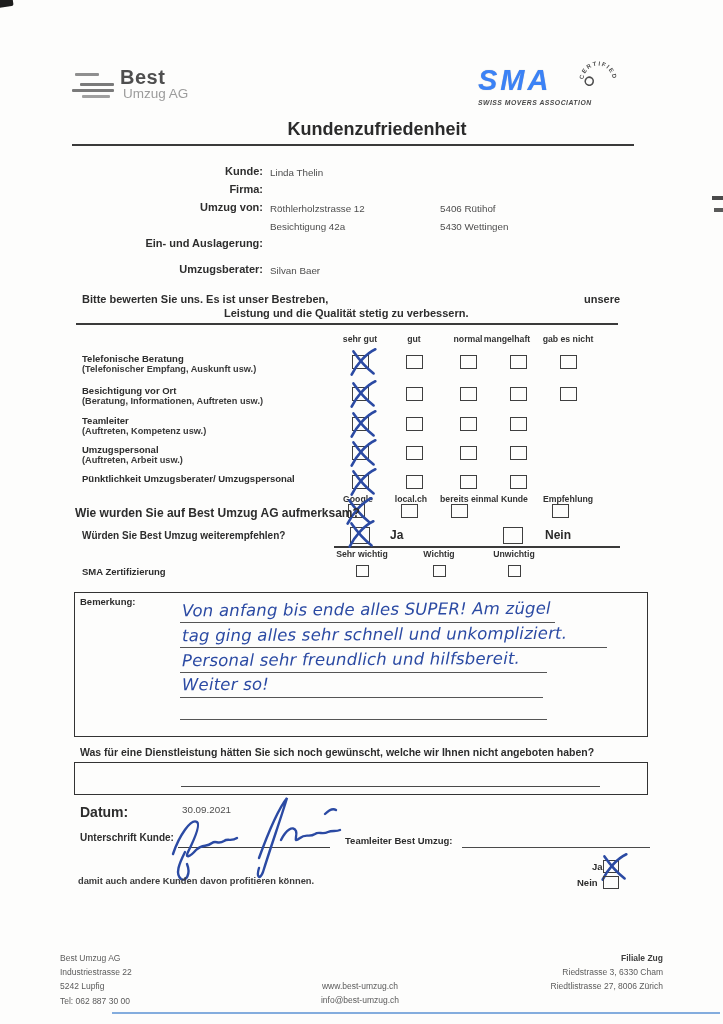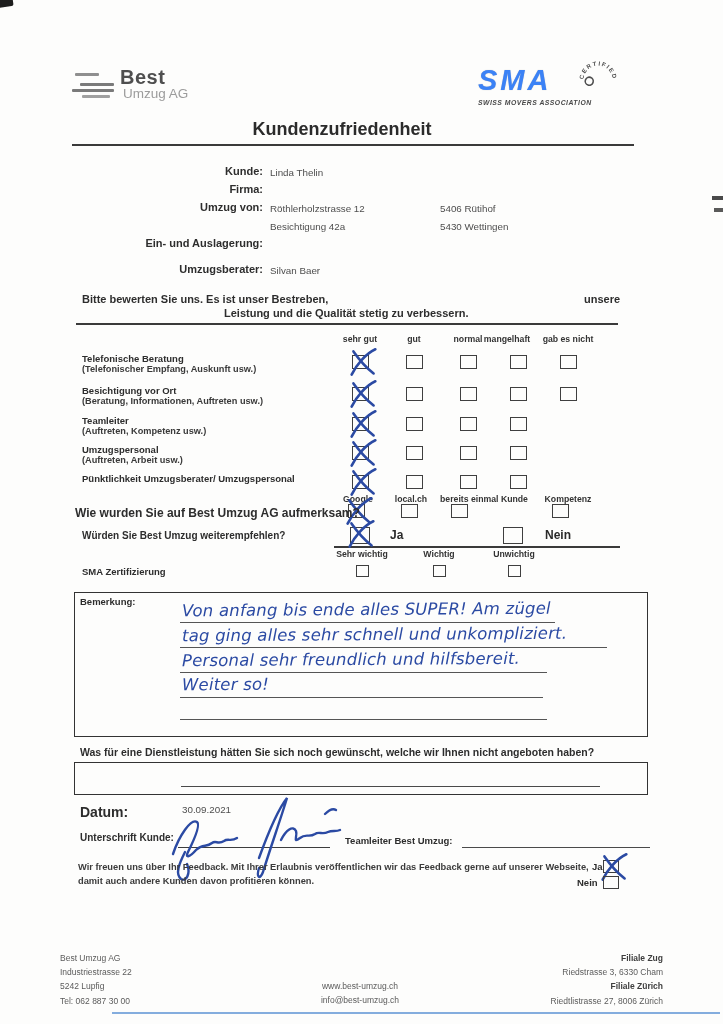--- a/index.html
+++ b/index.html
@@ -7,21 +7,21 @@
         font-family:"Liberation Sans",sans-serif;color:#363636;overflow:hidden;}
   .abs{position:absolute;}
   
   .best-name{font-size:20px;font-weight:bold;color:#4f4f4f;letter-spacing:.5px;}
   .best-suffix{position:absolute;left:3px;top:20px;font-size:13.5px;color:#9c9c9c;}
   .sline{position:absolute;background:#7a7a7a;border-radius:1px;}
   .sma-word{font-size:29px;font-weight:800;font-style:italic;color:#3b82f6;letter-spacing:3px;
             text-shadow:0 0 1px #bdbdbd;}
   .sma-sub{position:absolute;left:0;top:37px;font-size:6.8px;font-weight:bold;font-style:italic;
            color:#474747;letter-spacing:.5px;white-space:nowrap;}
-  .title{left:0;top:119px;width:684px;text-align:center;font-size:18px;font-weight:bold;color:#2b2b2b;}
+  .title{left:0;top:119px;width:684px;text-align:center;font-size:18px;font-weight:bold;color:#2b2b2b;padding-left:35px;}
   .rule{position:absolute;background:#3a3a3a;height:2px;}
   
   .frow{position:absolute;width:723px;height:16px;}
   .flabel{position:absolute;left:0;top:0;width:263px;text-align:right;font-weight:bold;
           font-size:11px;color:#2d2d2d;}
   .fval{position:absolute;left:270px;top:2px;font-size:9.8px;color:#4e4e4e;white-space:nowrap;}
   .fval2{position:absolute;left:440px;top:2px;font-size:9.8px;color:#4e4e4e;white-space:nowrap;}
   
   .intro{font-size:11px;font-weight:bold;color:#2d2d2d;white-space:nowrap;}
   
@@ -190,21 +190,21 @@
       <div class="cbox" style="left: 347.5px; top: 504px; width: 17px; height: 14px;">
         <div class="xmark"><svg viewBox="0 0 34 30" width="100%" height="100%" xmlns="http://www.w3.org/2000/svg">
             <path d="M6,27 C11,18 21,7 31,3" fill="none" stroke="#2b4aa3" stroke-width="2.6" stroke-linecap="round"></path>
             <path d="M9,4 C14,12 21,21 28,27" fill="none" stroke="#2b4aa3" stroke-width="2.6" stroke-linecap="round"></path>
           </svg></div>
       </div>
       <div class="colhdr" style="left: 356px; top: 494px; width: 110px;">local.ch</div>
       <div class="cbox" style="left: 400.5px; top: 504px; width: 17px; height: 14px;"></div>
       <div class="colhdr" style="left: 429px; top: 494px; width: 110px;">bereits einmal Kunde</div>
       <div class="cbox" style="left: 450.5px; top: 504px; width: 17px; height: 14px;"></div>
-      <div class="colhdr" style="left: 513px; top: 494px; width: 110px;">Kompetenz</div>
+      <div class="colhdr" style="left: 513px; top: 494px; width: 110px;">Empfehlung</div>
       <div class="cbox" style="left: 551.5px; top: 504px; width: 17px; height: 14px;"></div>
     </div>
   <div class="q" style="left:75px;top:506px;font-size:12px;">Wie wurden Sie auf Best Umzug AG aufmerksam?</div>
 
   <div class="q" style="left:82px;top:530px;font-size:10px;">Würden Sie Best Umzug weiterempfehlen?</div>
   <div class="janein" style="left:390px;top:528px;">Ja</div>
   <div class="janein" style="left:545px;top:528px;">Nein</div>
   <div class="rule" style="left:334px;top:546px;width:286px;height:2px;"></div>
 
   <div id="importance">
@@ -245,39 +245,37 @@
   <svg style="position:absolute;left:165px;top:792px;" width="185" height="92" viewBox="0 0 185 92" xmlns="http://www.w3.org/2000/svg">
     <g fill="none" stroke="#2b4aa3" stroke-width="2.4" stroke-linecap="round" class="ink-stroke">
       <path d="M8,62 C14,44 26,26 32,30 C36,33 28,50 23,60 C20,66 24,66 31,58 C38,51 41,56 47,51 C51,48 53,53 59,49 C63,46 66,50 72,46"></path>
       <path d="M20,60 C14,72 10,82 16,87 C21,90 26,82 22,72"></path>
       <path d="M94,66 C102,44 114,16 122,6 C116,26 106,54 98,80 C95,88 91,86 94,76"></path>
       <path d="M116,48 C121,38 128,33 131,39 C133,44 127,52 135,46 C141,41 144,46 150,42 C154,39 157,43 163,40 C167,38 171,40 175,38"></path>
       <path d="M160,22 C164,18 168,16 171,18"></path>
     </g>
   </svg>
 
-  <div class="abs" style="left:78px;top:862px;font-size:9.3px;font-weight:600;color:#3b3b3b;white-space:nowrap;">Wir freuen uns über Ihr Feedback. Mit Ihrer Erlaubnis veröffentlichen wir das Feedback gerne auf unserer Webseite,</div>
   <div class="abs" style="left:78px;top:876px;font-size:9.3px;font-weight:600;color:#3b3b3b;white-space:nowrap;">damit auch andere Kunden davon profitieren können.</div>
   <div class="q" style="left:592px;top:861px;font-size:9.5px;">Ja</div>
   <div class="q" style="left:577px;top:877px;font-size:9.5px;">Nein</div>
 
   <div class="abs" id="footer-left" style="left:60px;top:951px;">
       <div class="fline">Best Umzug AG</div>
       <div class="fline">Industriestrasse 22</div>
       <div class="fline">5242 Lupfig</div>
       <div class="fline">Tel: 062 887 30 00</div>
     </div>
   <div class="abs" id="footer-center" style="left:295px;top:979px;width:130px;text-align:center;">
       <div class="fline">www.best-umzug.ch</div>
       <div class="fline">info@best-umzug.ch</div>
     </div>
   <div class="abs" id="footer-right" style="left:440px;top:951px;width:223px;text-align:right;">
       <div class="fline fbold">Filiale Zug</div>
       <div class="fline">Riedstrasse 3, 6330 Cham</div>
-      <div class="fline fbold">Filiale Zürich</div>
       <div class="fline">Riedtlistrasse 27, 8006 Zürich</div>
     </div>
 
 <div class="cbox" style="left: 350px; top: 527px; width: 20px; height: 17px;">
       <div class="xmark"><svg viewBox="0 0 34 30" width="100%" height="100%" xmlns="http://www.w3.org/2000/svg">
           <path d="M6,27 C11,18 21,7 31,3" fill="none" stroke="#2b4aa3" stroke-width="2.6" stroke-linecap="round"></path>
           <path d="M9,4 C14,12 21,21 28,27" fill="none" stroke="#2b4aa3" stroke-width="2.6" stroke-linecap="round"></path>
         </svg></div>
     </div>
     <div class="cbox" style="left: 503px; top: 527px; width: 20px; height: 17px;"></div>

